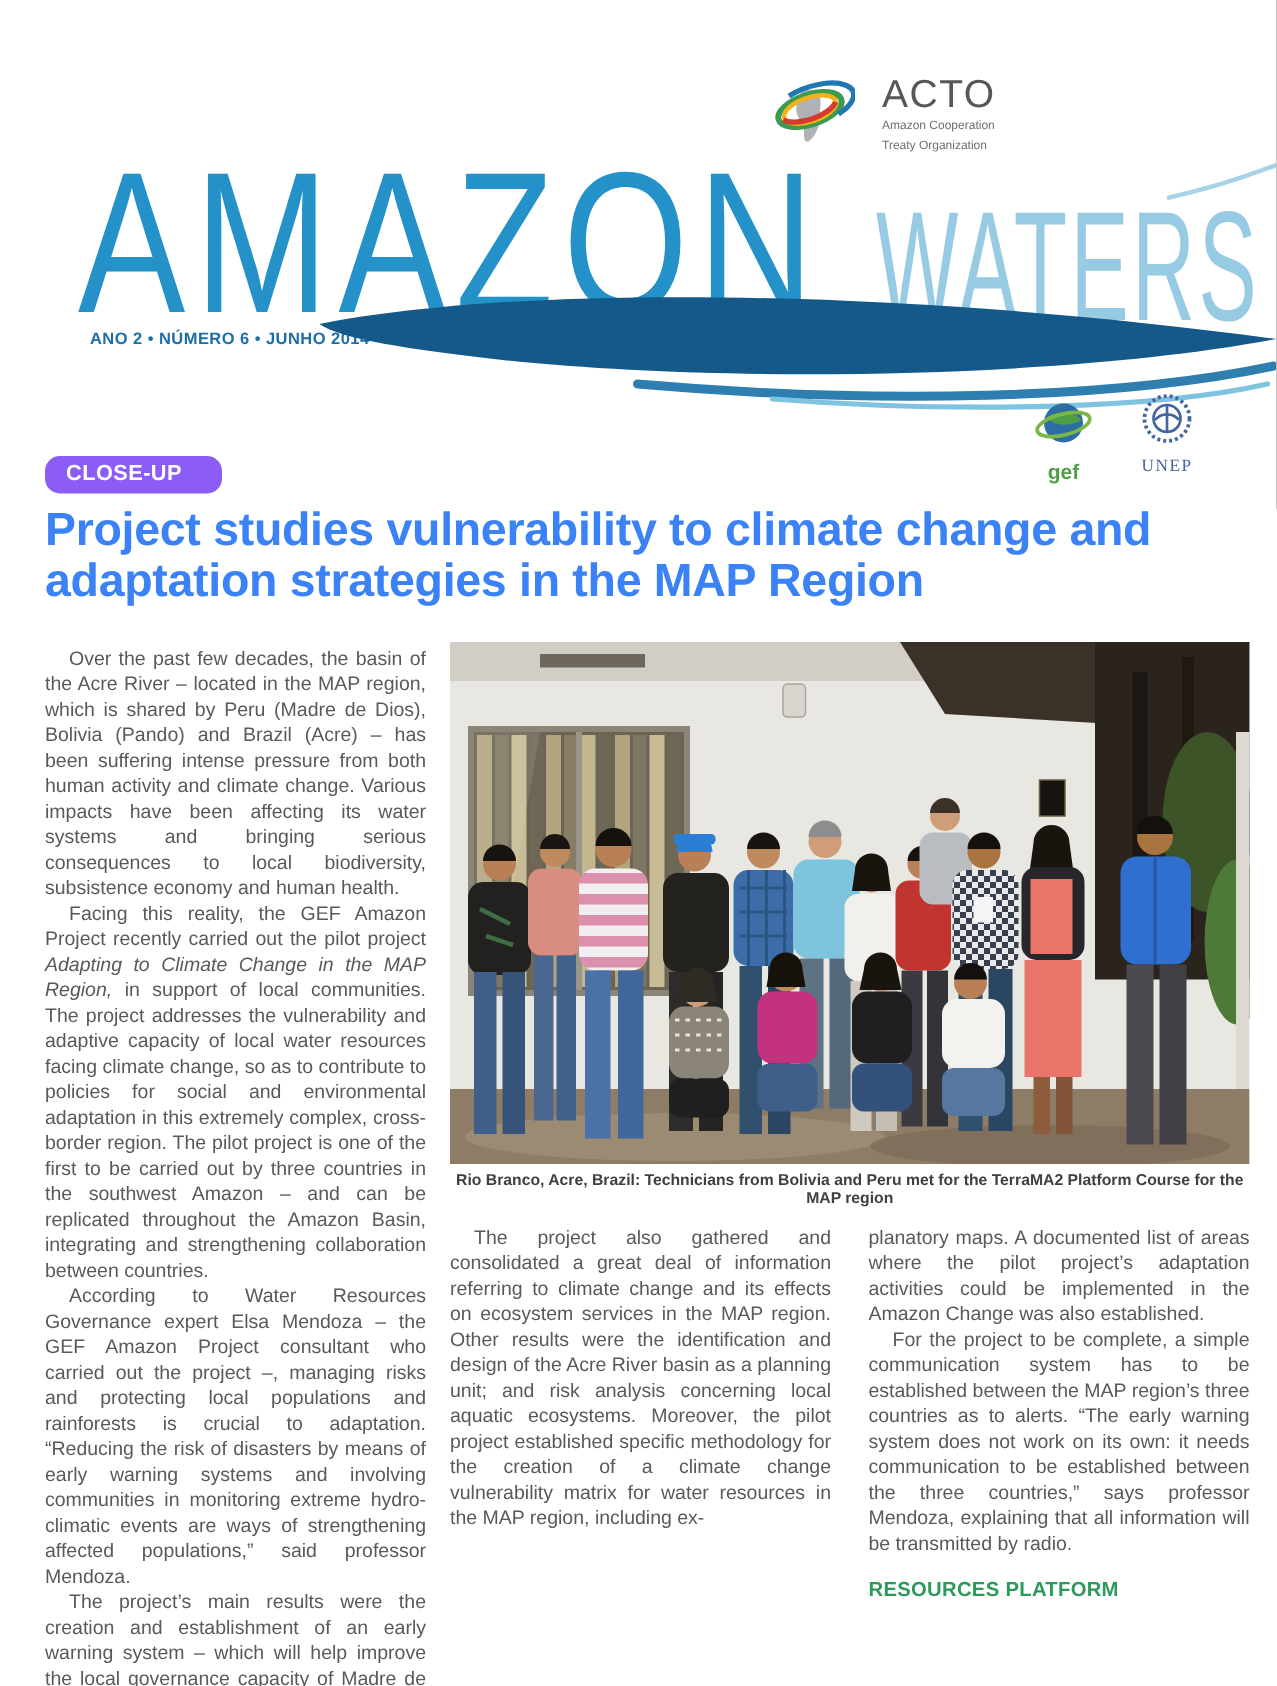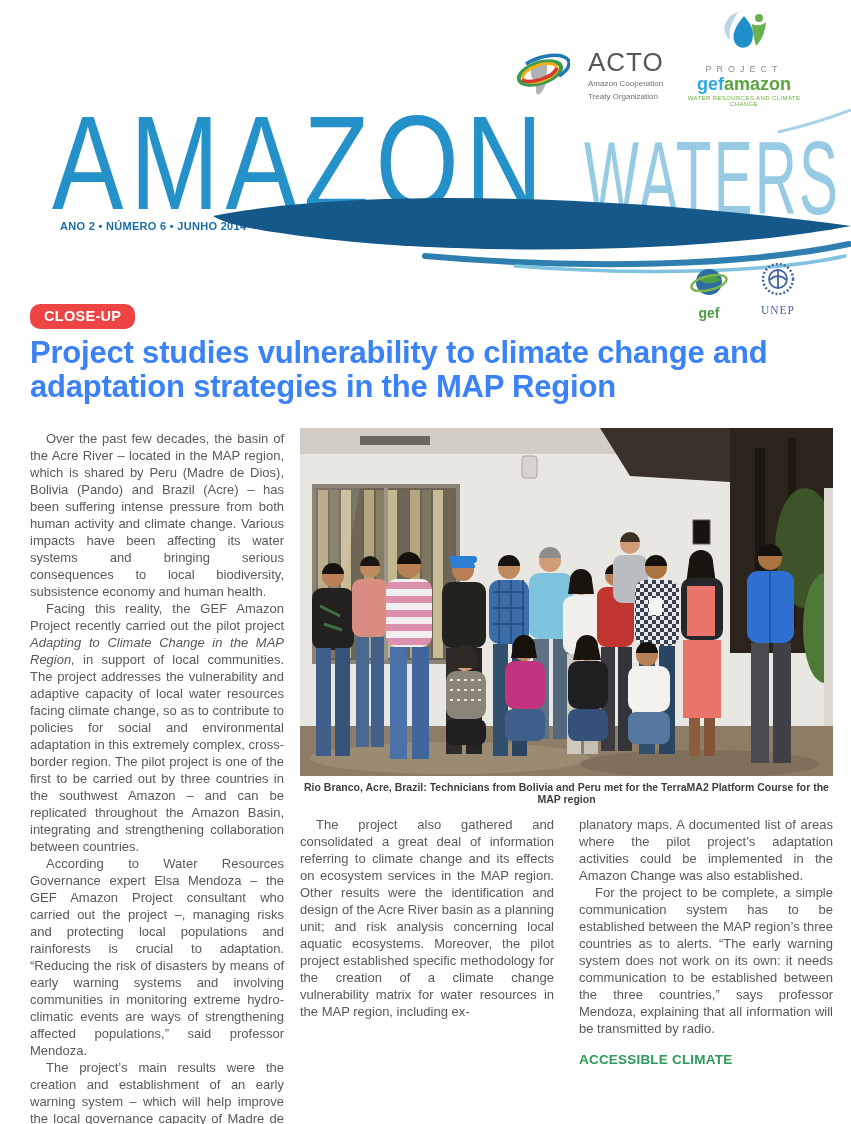--- a/index.html
+++ b/index.html
@@ -20,22 +20,22 @@
   .mast-word1{position:absolute;left:52px;top:96px;font-size:134px;line-height:1;color:#2492c8;
       letter-spacing:8px;transform:scaleX(.80);transform-origin:left bottom;font-weight:normal;}
   .mast-word2{position:absolute;left:584px;top:126px;font-size:104px;line-height:1;color:#96cbe3;
       letter-spacing:4px;transform:scaleX(.56);transform-origin:left bottom;}
   .issue-line{position:absolute;left:40px;top:220px;font-size:11px;font-weight:bold;color:#1b6ea6;letter-spacing:.3px;margin-left:20px;}
   .swoosh{position:absolute;left:185px;top:194px;width:666px;height:82px;}
   .topline{position:absolute;left:778px;top:106px;width:73px;height:32px;}
   .gefglobe{position:absolute;left:686px;top:264px;width:46px;height:54px;text-align:center;}
   .unep{position:absolute;left:752px;top:260px;width:52px;height:58px;text-align:center;}
   
-  .tag-pill{position:absolute;left:30px;top:304px;background:#ef4444;color:#ffffff;font-weight:bold;
-      font-size:14.5px;padding:4px 14px 5px 14px;border-radius:10px;letter-spacing:.3px;}
+  .tag-pill{position:absolute;left:30px;top:304px;background:#8b5cf6;color:#ffffff;font-weight:bold;
+      font-size:14.5px;padding:4px 27px 5px 14px;border-radius:10px;letter-spacing:.3px;}
   .headline{position:absolute;left:30px;top:336px;width:770px;font-size:31px;font-weight:bold;
       color:#3b82f6;line-height:34px;letter-spacing:-.2px;}
   
   .col{position:absolute;width:254px;font-size:13px;line-height:17px;color:#58595b;text-align:justify;}
   .col p{margin:0;}
   .col p.ind{text-indent:16px;}
   .col1{left:30px;top:430px;}
   .col2{left:300px;top:816px;}
   .col3{left:579px;top:816px;width:254px;}
   .subhead{font-size:13.5px;font-weight:bold;color:#2c9a58;margin:14px 0 4px 0;letter-spacing:.2px;}
@@ -58,31 +58,20 @@
       <path d="M10,34 A20 9 -18 0 0 45 22" fill="none" stroke="#d33b2f" stroke-width="3.5"></path>
       <path d="M14,18 A20 9 -18 0 1 47 30" fill="none" stroke="#1f77b4" stroke-width="3.5"></path>
     </svg>
     <div class="acto-text">
       <span class="acto-name">ACTO</span>
       <span class="acto-tag">Amazon Cooperation</span>
       <span class="acto-tag">Treaty Organization</span>
     </div>
   </div>
 
-  <div class="gefamazon">
-    <svg width="52" height="50" viewBox="0 0 52 50">
-      <path d="M20,4 C14,14 10,22 12,32 C8,28 4,22 8,14 C11,8 16,5 20,4 Z" fill="#b9d6e6"></path>
-      <path d="M26,8 C33,16 37,23 34,33 C31,41 21,42 17,35 C13,28 17,18 26,8 Z" fill="#1f8fcb"></path>
-      <circle cx="41" cy="10" r="4" fill="#6ab04c"></circle>
-      <path d="M34,16 C38,18 44,18 48,14 C47,24 44,32 38,38 C36,30 34,22 34,16 Z" fill="#6ab04c"></path>
-    </svg>
-    <div class="ga-project">PROJECT</div>
-    <div class="ga-word"><span class="ga-gef">gef</span><span class="ga-amazon">amazon</span></div>
-    <div class="ga-tag">WATER RESOURCES AND CLIMATE CHANGE</div>
-  </div>
 
   <div class="mast-word1">AMAZON</div>
   <div class="mast-word2">WATERS</div>
   <div class="issue-line">ANO 2 • NÚMERO 6 • JUNHO 2014</div>
 
   <svg class="topline" viewBox="0 0 73 32">
     <path d="M0,26 C28,20 52,12 73,4" stroke="#a8d2e8" stroke-width="3" fill="none"></path>
   </svg>
 
   <svg class="swoosh" viewBox="0 0 666 82">
@@ -306,16 +295,16 @@
 
   <div class="caption">Rio Branco, Acre, Brazil: Technicians from Bolivia and Peru met for the TerraMA2 Platform Course for the MAP region</div>
 
   <div class="col col2">
     <p class="ind">The project also gathered and consolidated a great deal of information referring to climate change and its effects on ecosystem services in the MAP region. Other results were the identification and design of the Acre River basin as a planning unit; and risk analysis concerning local aquatic ecosystems. Moreover, the pilot project established specific methodology for the creation of a climate change vulnerability matrix for water resources in the MAP region, including ex-</p>
   </div>
 
   <div class="col col3">
     <p>planatory maps. A documented list of areas where the pilot project’s adaptation activities could be implemented in the Amazon Change was also established.</p>
     <p class="ind">For the project to be complete, a simple communication system has to be established between the MAP region’s three countries as to alerts. “The early warning system does not work on its own: it needs communication to be established between the three countries,” says professor Mendoza, explaining that all information will be transmitted by radio.</p>
-    <div class="subhead">ACCESSIBLE CLIMATE</div>
+    <div class="subhead">RESOURCES PLATFORM</div>
   </div>
 
 </div>
 
 </body></html>

